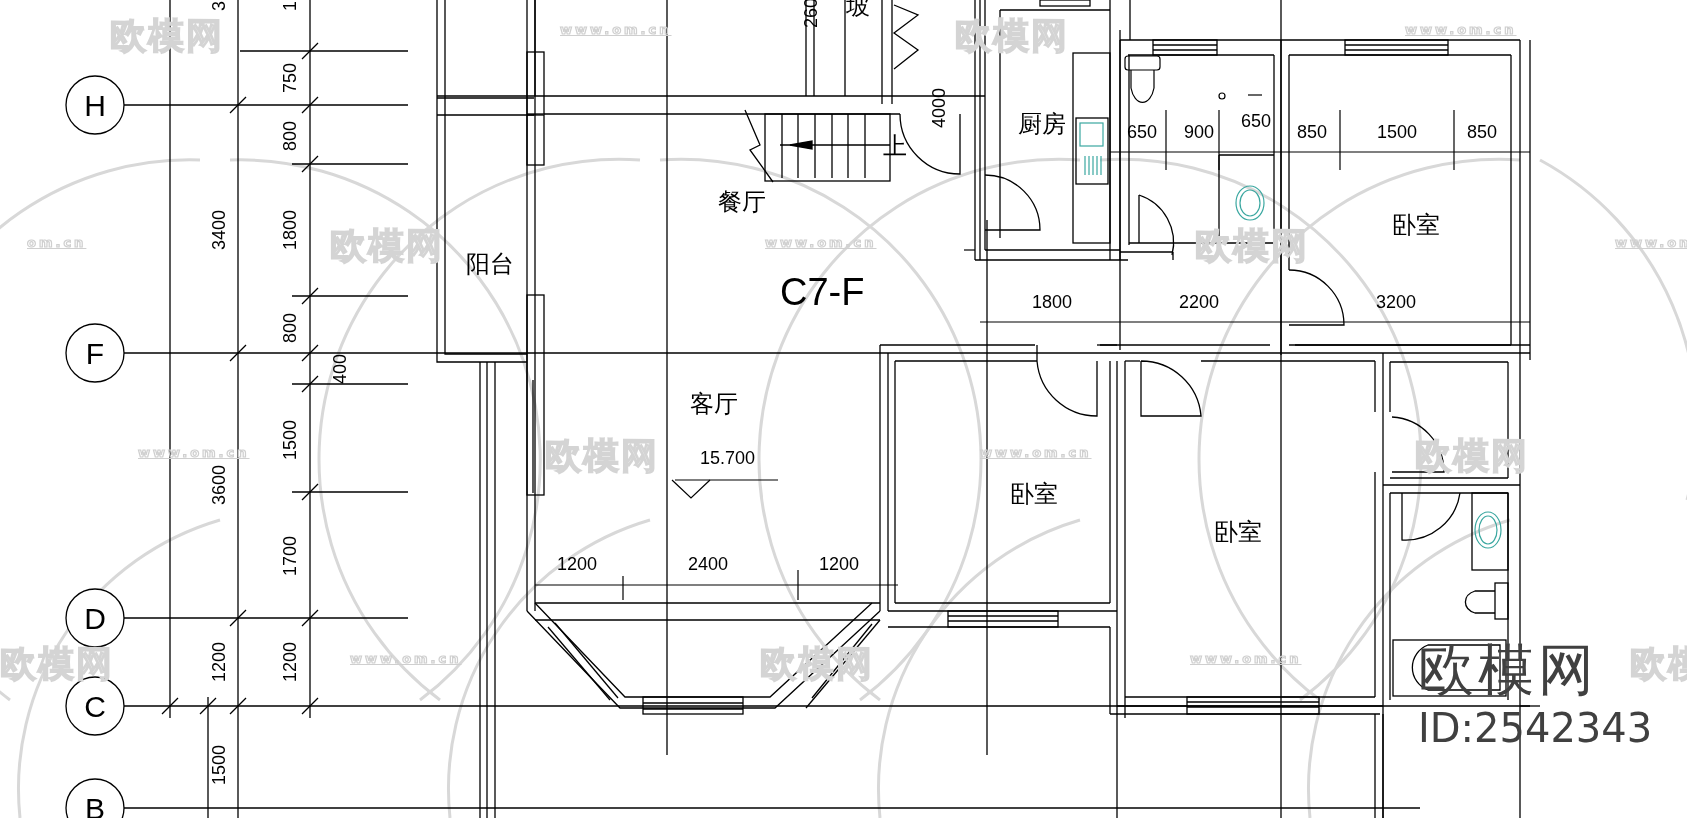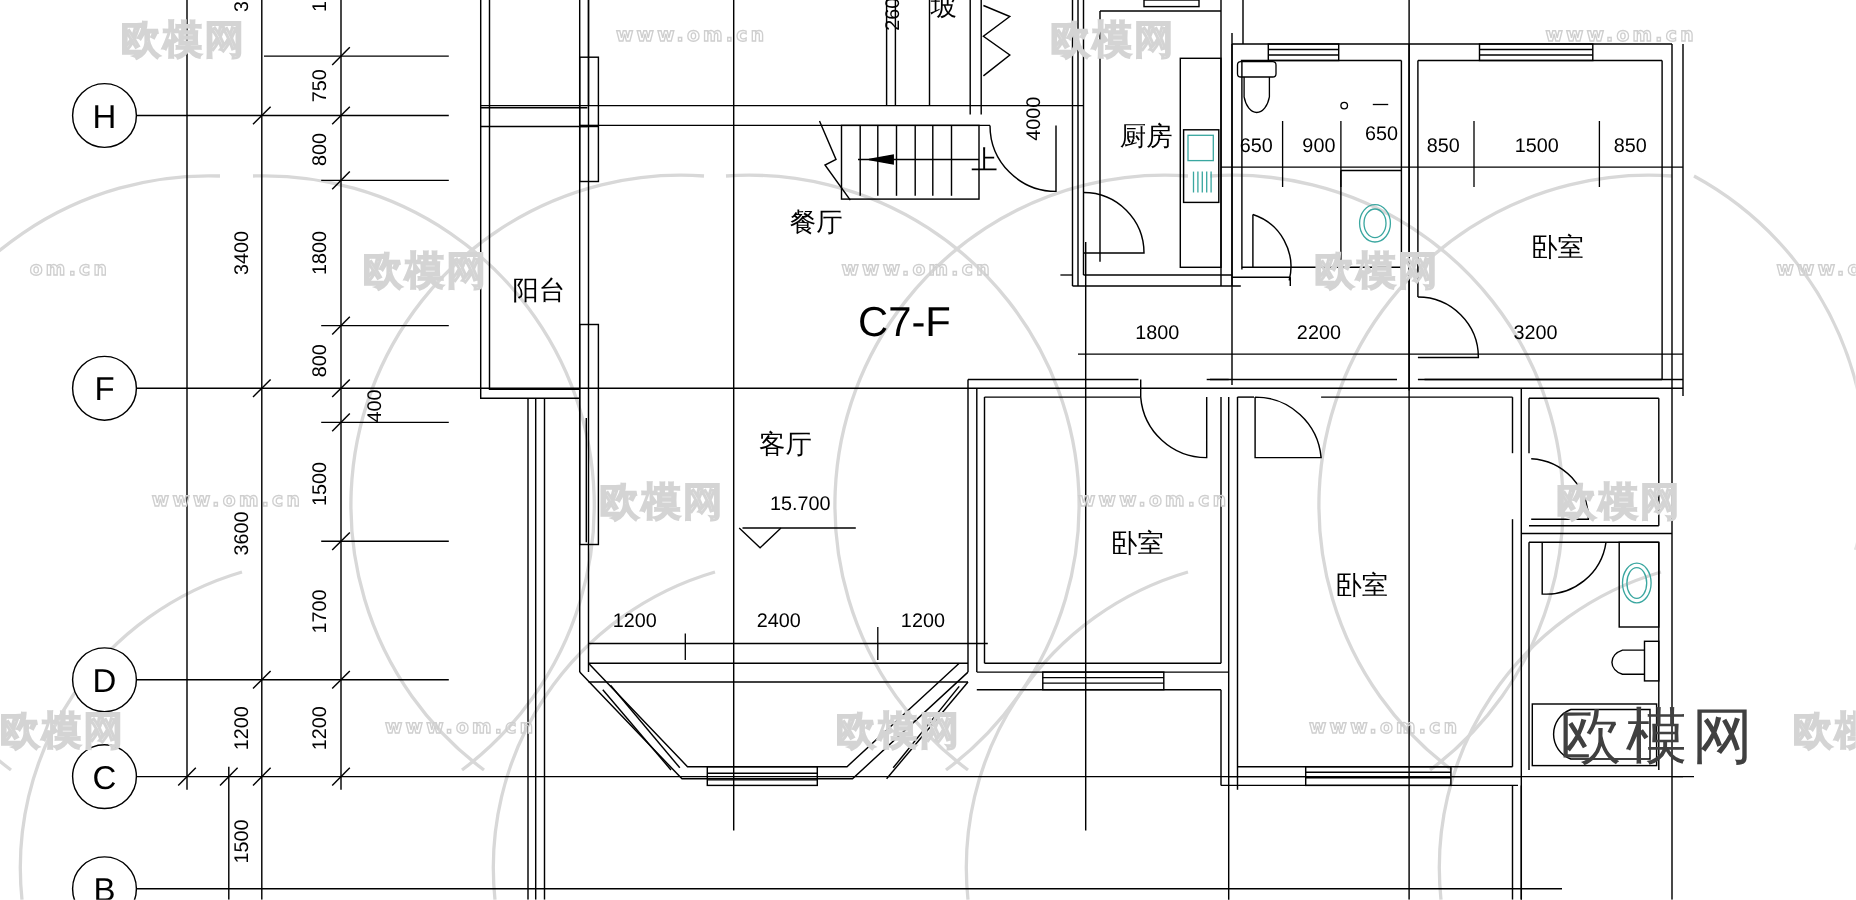--- a/index.html
+++ b/index.html
@@ -1,20 +1,20 @@
 <!DOCTYPE html>
 <html><head>
 <meta charset="utf-8">
 <style>
   html,body{margin:0;padding:0;background:#ffffff;}
   body{width:1687px;height:818px;overflow:hidden;position:relative;font-family:"DejaVu Sans",sans-serif;}
   #plan{position:absolute;left:0;top:0;width:1687px;height:818px;}
   .wm{position:absolute;color:#d6d6d6;font-family:"DejaVu Sans",sans-serif;white-space:nowrap;pointer-events:none;}
   .wm-logo{font-size:36px;font-weight:bold;letter-spacing:2px;color:transparent;-webkit-text-stroke:1.5px #d4d4d4;}
-  .wm-url{font-size:17px;font-weight:bold;letter-spacing:3px;color:transparent;-webkit-text-stroke:1.2px #cfcfcf;}
+  .wm-url{font-size:13px;font-weight:bold;letter-spacing:3px;color:transparent;text-decoration:underline;-webkit-text-stroke:1.2px #cfcfcf;}
   .brand{position:absolute;left:1418px;top:640px;color:#404040;}
   .brand-name{font-family:"DejaVu Sans",sans-serif;font-size:56px;line-height:60px;letter-spacing:4px;font-weight:normal;}
   .brand-id{font-family:"DejaVu Sans",sans-serif;font-size:40px;line-height:48px;margin-top:4px;}
   svg text{font-family:"Liberation Sans","DejaVu Sans",sans-serif;fill:#000;}
   .axis-label{font-size:30px;}
   .dim{font-size:18px;}
   .room{font-size:24px;}
 </style>
 </head>
 <body>
@@ -347,13 +347,14 @@
 <div class="wm wm-url" style="left:0px;top:235px;margin-left:27px;">om.cn</div>
 <div class="wm wm-url" style="left:765px;top:235px;">www.om.cn</div>
 <div class="wm wm-url" style="left:1615px;top:235px;">www.om.cn</div>
 <div class="wm wm-url" style="left:138px;top:445px;">www.om.cn</div>
 <div class="wm wm-url" style="left:980px;top:445px;">www.om.cn</div>
 <div class="wm wm-url" style="left:350px;top:651px;">www.om.cn</div>
 <div class="wm wm-url" style="left:1190px;top:651px;">www.om.cn</div>
 
 <div class="brand">
   <div class="brand-name">欧模网</div>
+  <div class="brand-id">ID:2542343</div>
 </div>
 
 </body></html>

